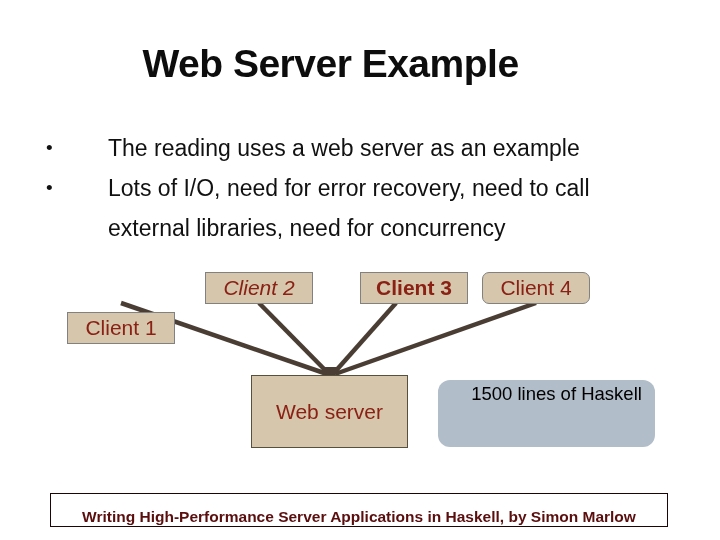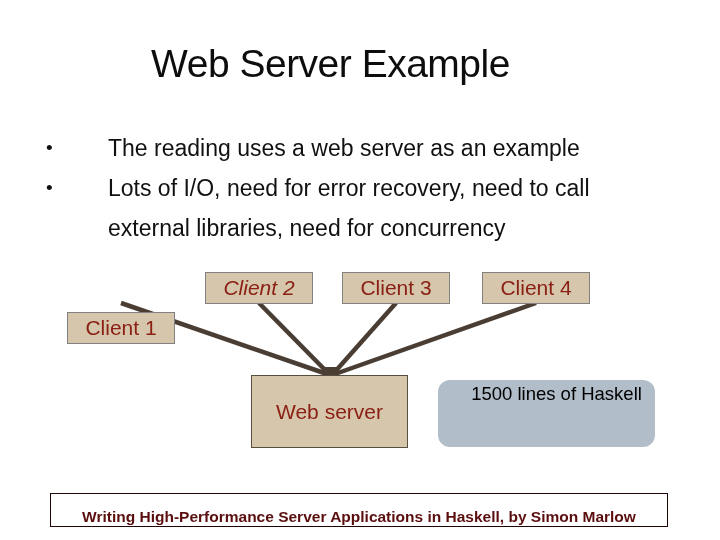--- a/index.html
+++ b/index.html
@@ -15,21 +15,21 @@
     background: #ffffff;
     overflow: hidden;
   }
   .slide-title {
     position: absolute;
     top: 42px;
     left: 0;
     width: 661px;
     text-align: center;
     font-size: 39px;
-    font-weight: 400;
+    font-weight: 700;
     color: #0d0d0d;
     letter-spacing: -0.5px;
   }
   .bullet-list {
     position: absolute;
     left: 46px;
     top: 128px;
     width: 600px;
     font-size: 23px;
     line-height: 40px;
@@ -55,22 +55,22 @@
     font-size: 21px;
   }
   .client-box {
     top: 272px;
     width: 108px;
     height: 32px;
     border: 1px solid #818181;
   }
   .client-1 { left: 67px; margin-top: 40px; }
   .client-2 { left: 205px; font-style: italic; }
-  .client-3 { left: 342px; }
-  .client-4 { left: 482px; }
+  .client-3 { left: 360px; font-weight: bold; }
+  .client-4 { left: 482px; border-radius: 7px; }
   .server-box {
     left: 251px;
     top: 375px;
     width: 157px;
     height: 73px;
     border: 1px solid #57503f;
   }
   .connector-svg {
     position: absolute;
     left: 0;

